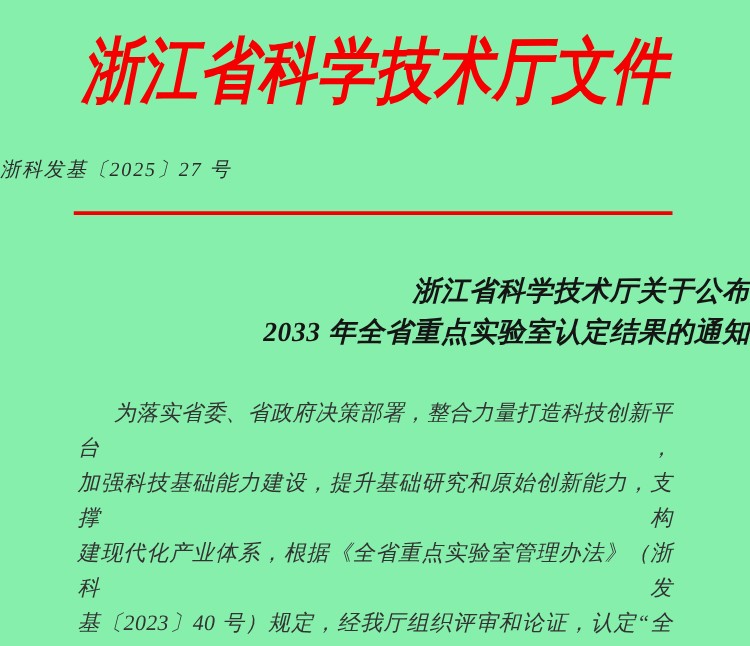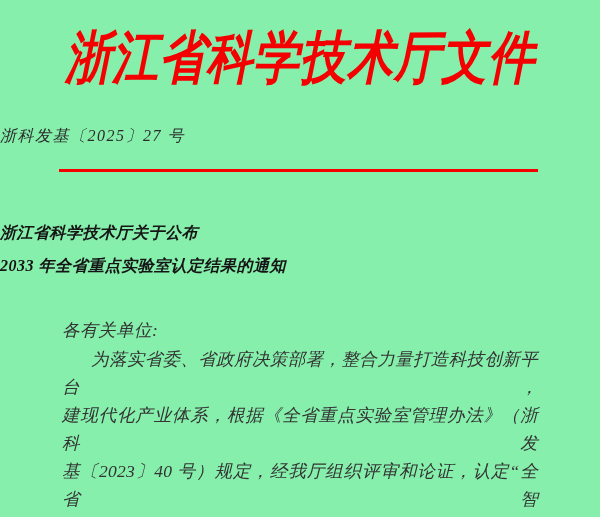--- a/index.html
+++ b/index.html
@@ -36,22 +36,22 @@
     letter-spacing: 1.5px;
   }
   .red-line {
     height: 3px;
     background: #f40000;
     border: none;
     margin: 22px 62px 0 59px;
   }
   .notice-title {
     margin-top: 44px;
-    text-align: left;
-    font-size: 16px;
+    text-align: right;
+    font-size: 22px;
     font-weight: bold;
     line-height: 33px;
     color: #151515;
     letter-spacing: 0.5px;
   }
   .content {
     margin: 34px 62px 0 62px;
     font-size: 17.5px;
     color: #333333;
   }
@@ -79,23 +79,23 @@
   <div class="doc-number">浙科发基〔2025〕27 号</div>
 
   <hr class="red-line">
 
   <h2 class="notice-title">
     <span style="display:block">浙江省科学技术厅关于公布</span>
     <span style="display:block">2033 年全省重点实验室认定结果的通知</span>
   </h2>
 
   <div class="content">
-    <div class="salutation">各有关单位:</div>
 
     <div class="para">
       <div class="body-line first">为落实省委、省政府决策部署，整合力量打造科技创新平台，</div>
+      <div class="body-line">加强科技基础能力建设，提升基础研究和原始创新能力，支撑构</div>
       <div class="body-line">建现代化产业体系，根据《全省重点实验室管理办法》（浙科发</div>
       <div class="body-line">基〔2023〕40 号）规定，经我厅组织评审和论证，认定“全省智</div>
 
     </div>
   </div>
 
 </div>
 
 </body></html>

